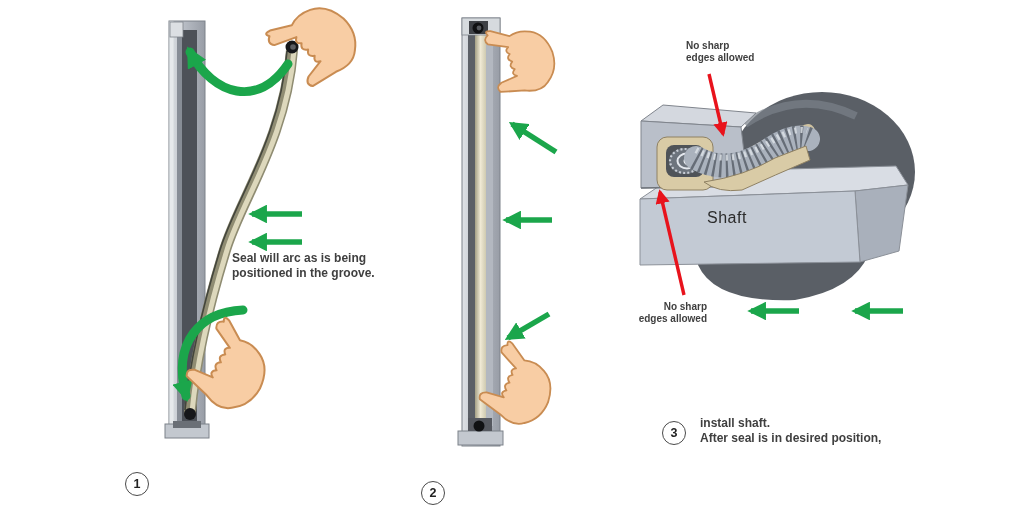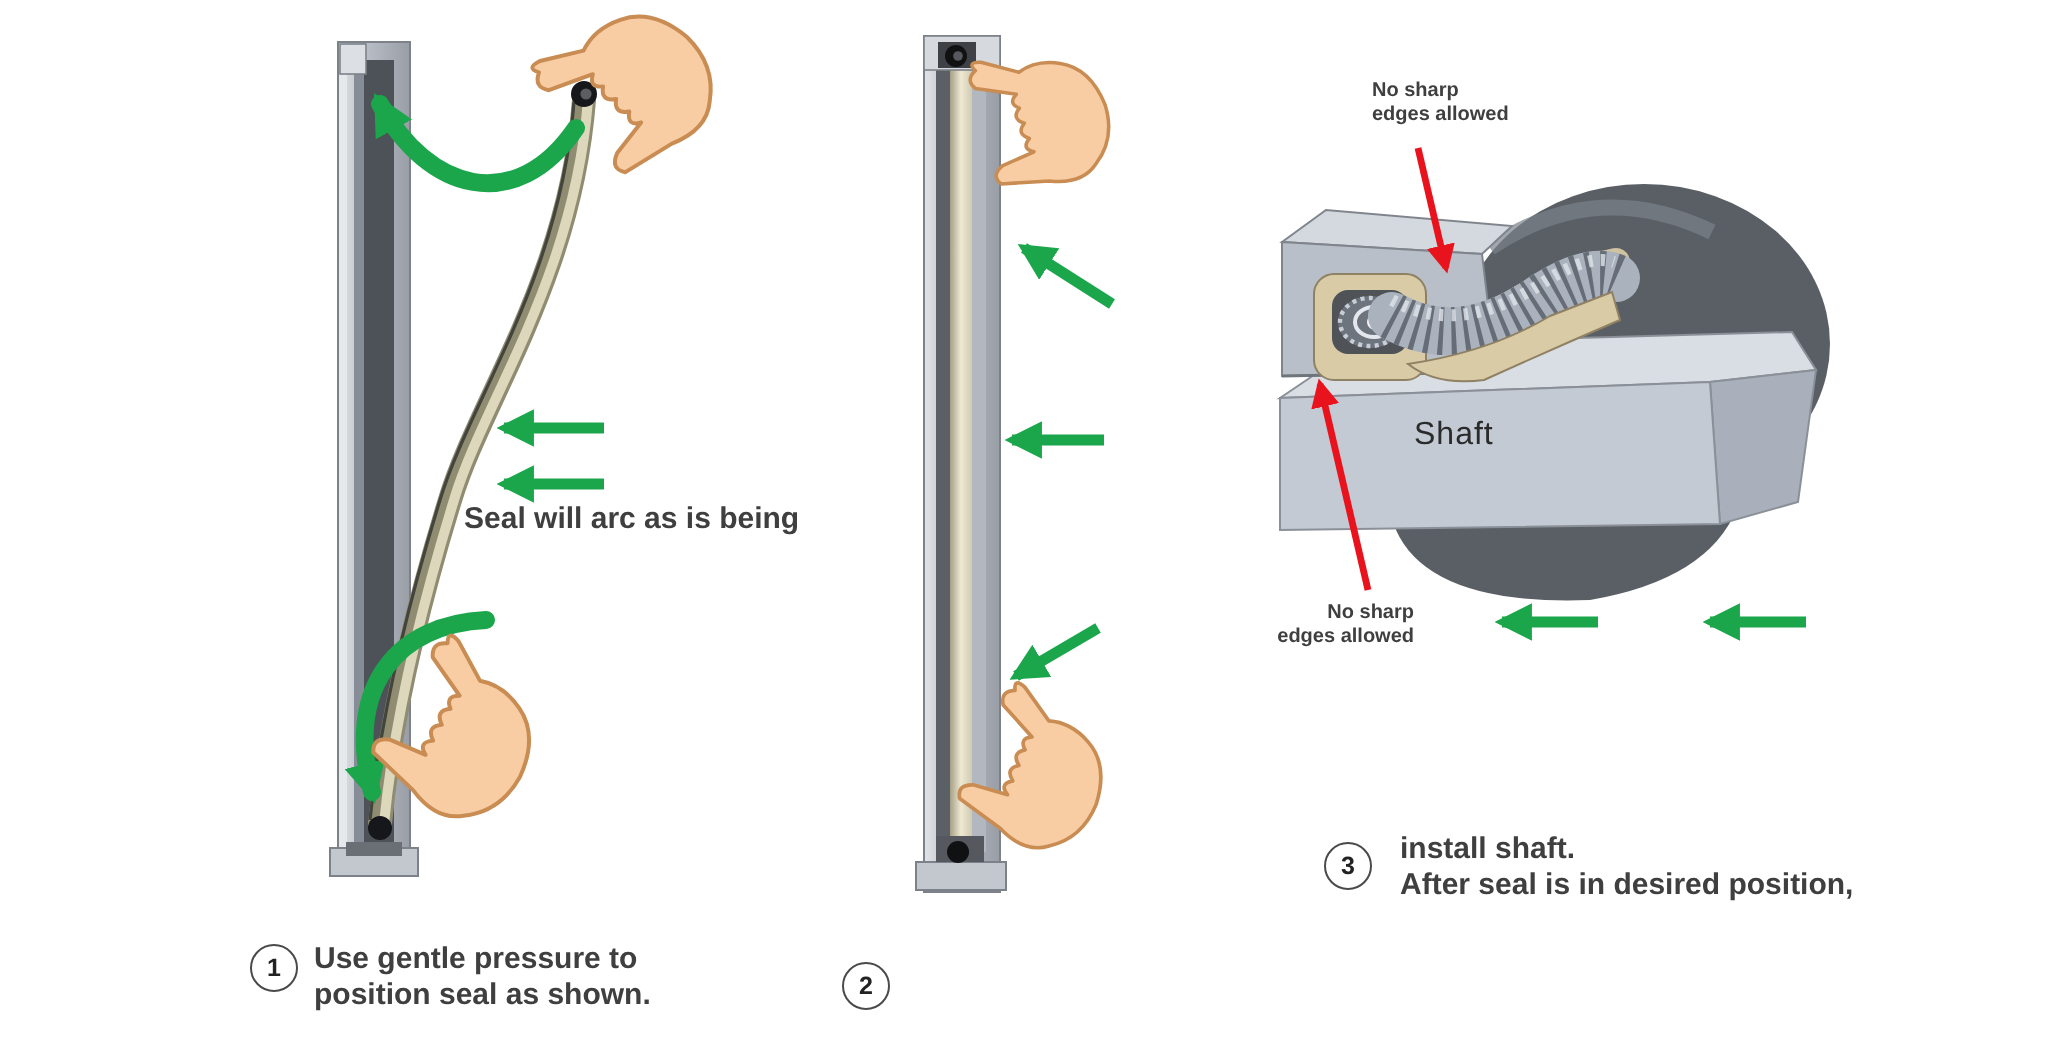--- a/index.html
+++ b/index.html
@@ -1,19 +1,19 @@
 <!DOCTYPE html>
 <html><head>
 <meta charset="utf-8">
 <style>
   html,body{margin:0;padding:0;background:#fff;}
   #canvas{position:relative;width:1024px;height:528px;background:#ffffff;overflow:hidden;
           font-family:"Liberation Sans",sans-serif;}
   svg.art{position:absolute;left:0;top:0;}
-  .txt{position:absolute;font-weight:600;color:#3f3f3f;font-size:15px;line-height:1.22;white-space:nowrap;}
+  .txt{position:absolute;font-weight:600;color:#3f3f3f;font-size:12px;line-height:1.22;white-space:nowrap;}
   .txt.small{font-size:10px;}
   .txt.right{text-align:right;}
   .badge{position:absolute;width:22px;height:22px;border:1.6px solid #4a4a4a;border-radius:50%;
          background:#fff;display:flex;align-items:center;justify-content:center;
          font-weight:bold;font-size:12.5px;color:#222;}
   .shaft-label{position:absolute;font-size:16px;font-weight:500;color:#2b2b2b;letter-spacing:0.5px;}
 </style>
 </head>
 <body>
 
@@ -134,41 +134,38 @@
     <path d="M709,74 L723,134" stroke="#e8131c" stroke-width="3.4" fill="none" marker-end="url(#rHead)"></path>
     <path d="M684,295 L660,192" stroke="#e8131c" stroke-width="3.4" fill="none" marker-end="url(#rHead)"></path>
 
     <path d="M799,311 L751,311" stroke="#1ba64b" stroke-width="5.5" marker-end="url(#gHead)"></path>
     <path d="M903,311 L855,311" stroke="#1ba64b" stroke-width="5.5" marker-end="url(#gHead)"></path>
   </g>
 </svg>
 
 <div class="txt" style="left:232px;top:251px;">
   <div>Seal will arc as is being</div>
+  <div>positioned in the groove.</div>
 </div>
 
 <div class="txt small" style="left:686px;top:40px;">
   <div>No sharp</div>
   <div>edges allowed</div>
 </div>
 
 <div class="txt small right" style="left:600px;top:301px;width:107px;">
   <div>No sharp</div>
   <div>edges allowed</div>
 </div>
 
 <div class="shaft-label" style="left:707px;top:209px;">Shaft</div>
 
 <div class="badge" style="left:125px;top:472px;">
   <span>1</span>
 </div>
-<div class="txt" style="left:157px;top:471px;">
-  <div>Use gentle pressure to</div>
-  <div>position seal as shown.</div>
-</div>
 
 <div class="badge" style="left:421px;top:481px;">
   <span>2</span>
 </div>
 
 <div class="badge" style="left:662px;top:421px;">
   <span>3</span>
 </div>
 <div class="txt" style="left:700px;top:416px;">
   <div>install shaft.</div>

